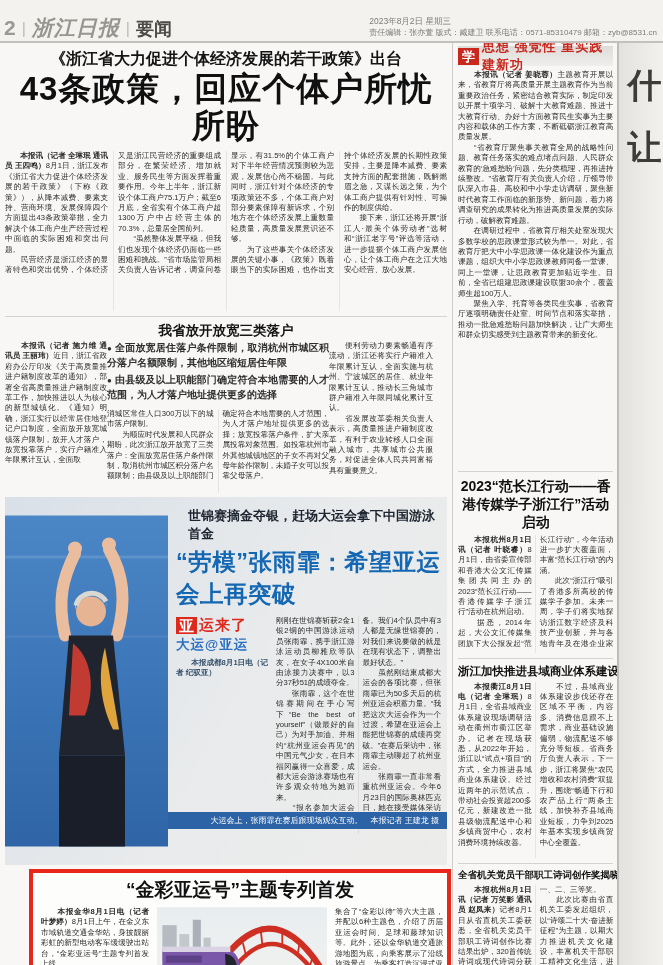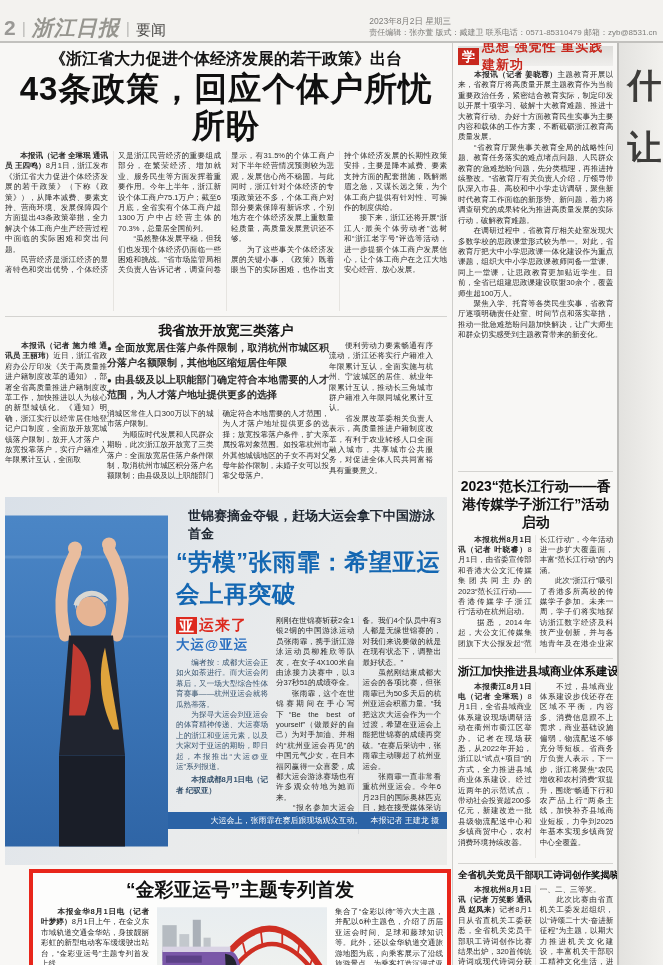--- a/index.html
+++ b/index.html
@@ -8,21 +8,21 @@
   .page{position:relative;width:663px;height:965px;background:#f8f7f5;}
 
   
   .hdr{height:36px;display:flex;justify-content:space-between;align-items:flex-end;
        padding:2px 6px 3px 4px;border-bottom:2px solid #c2c1be;background:#f3f2ef;}
   .hdr-left{display:flex;align-items:flex-end;gap:6px;color:#8f8e8b;}
   .pageno{font-size:21px;line-height:20px;font-weight:bold;color:#9a9996;}
   .hsep{color:#bcbbb8;font-size:16px;line-height:18px;}
   .masthead{font-family:"Liberation Serif","DejaVu Serif",serif;font-style:italic;
             font-weight:bold;font-size:21px;line-height:20px;color:#96958f;letter-spacing:1px;}
-  .section-name{font-size:15px;font-weight:normal;color:#4c4b49;line-height:17px;}
+  .section-name{font-size:18px;font-weight:bold;color:#4c4b49;line-height:17px;}
   .hdr-right{text-align:left;color:#7d7c79;font-size:8px;line-height:11px;}
   .hdr-date{font-size:8.5px;}
 
   
   .main{display:flex;height:927px;}
   .left-zone{width:452px;padding:4px 5px 0 5px;box-sizing:border-box;}
   .aside{width:167px;box-sizing:border-box;border-left:1px solid #cfcecb;
          padding:3px 4px 0 5px;overflow:hidden;}
   .edge{width:44px;position:relative;border-left:2px solid #bdbcb9;overflow:hidden;
         background:linear-gradient(to right,#e3e2df,#f2f1ee);}
@@ -189,22 +189,20 @@
           <div class="feat-head">“劳模”张雨霏：希望亚运会上再突破</div>
           <div class="feat-cols">
             <div class="feat-c1">
               <div class="badge">
                 <div class="badge-l1">
                   <span class="b-ya">亚</span>
                   <span class="b-rest">运来了</span>
                 </div>
                 <div class="b-l2">大运@亚运</div>
               </div>
-              <div class="note flow">　　编者按：成都大运会正如火如荼进行。而大运会闭幕后，又一场大型综合性体育赛事——杭州亚运会就将瓜熟蒂落。
-　　为探寻大运会到亚运会的体育精神传递、大运赛场上的浙江和亚运元素，以及大家对于亚运的期盼，即日起，本报推出“大运@亚运”系列报道。</div>
               <div class="note" style="margin-top:3px;"><b class="byline">　　本报成都8月1日电（记者 纪驭亚）</b></div>
             </div>
             <div class="feat-story body-sm">
               <span class="flow">刚刚在世锦赛斩获2金1银2铜的中国游泳运动员张雨霏，携手浙江游泳运动员柳雅欣等队友，在女子4X100米自由泳接力决赛中，以3分37秒51的成绩夺金。
 　　张雨霏，这个在世锦赛期间在手心写下“Be the best of yourself”（做最好的自己）为对手加油、并相约“杭州亚运会再见”的中国元气少女，在日本福冈赢得一众喜爱，成都大运会游泳赛场也有许多观众特地为她而来。
 　　“报名参加大运会时，我就做好了心理准备。我们4个队员中有3人都是无缘世锦赛的，对我们来说要做的就是在现有状态下，调整出最好状态。”
 　　虽然刚结束成都大运会的各项比赛，但张雨霏已为50多天后的杭州亚运会积蓄力量。“我把这次大运会作为一个过渡，希望在亚运会上能把世锦赛的成绩再突破。”在赛后采访中，张雨霏主动聊起了杭州亚运会。
 　　张雨霏一直非常看重杭州亚运会。今年6月23日的国际奥林匹克日，她在接受媒体采访时说：“今年的重中之重就是杭州亚运会。”</span>
             </div>
           </div>

